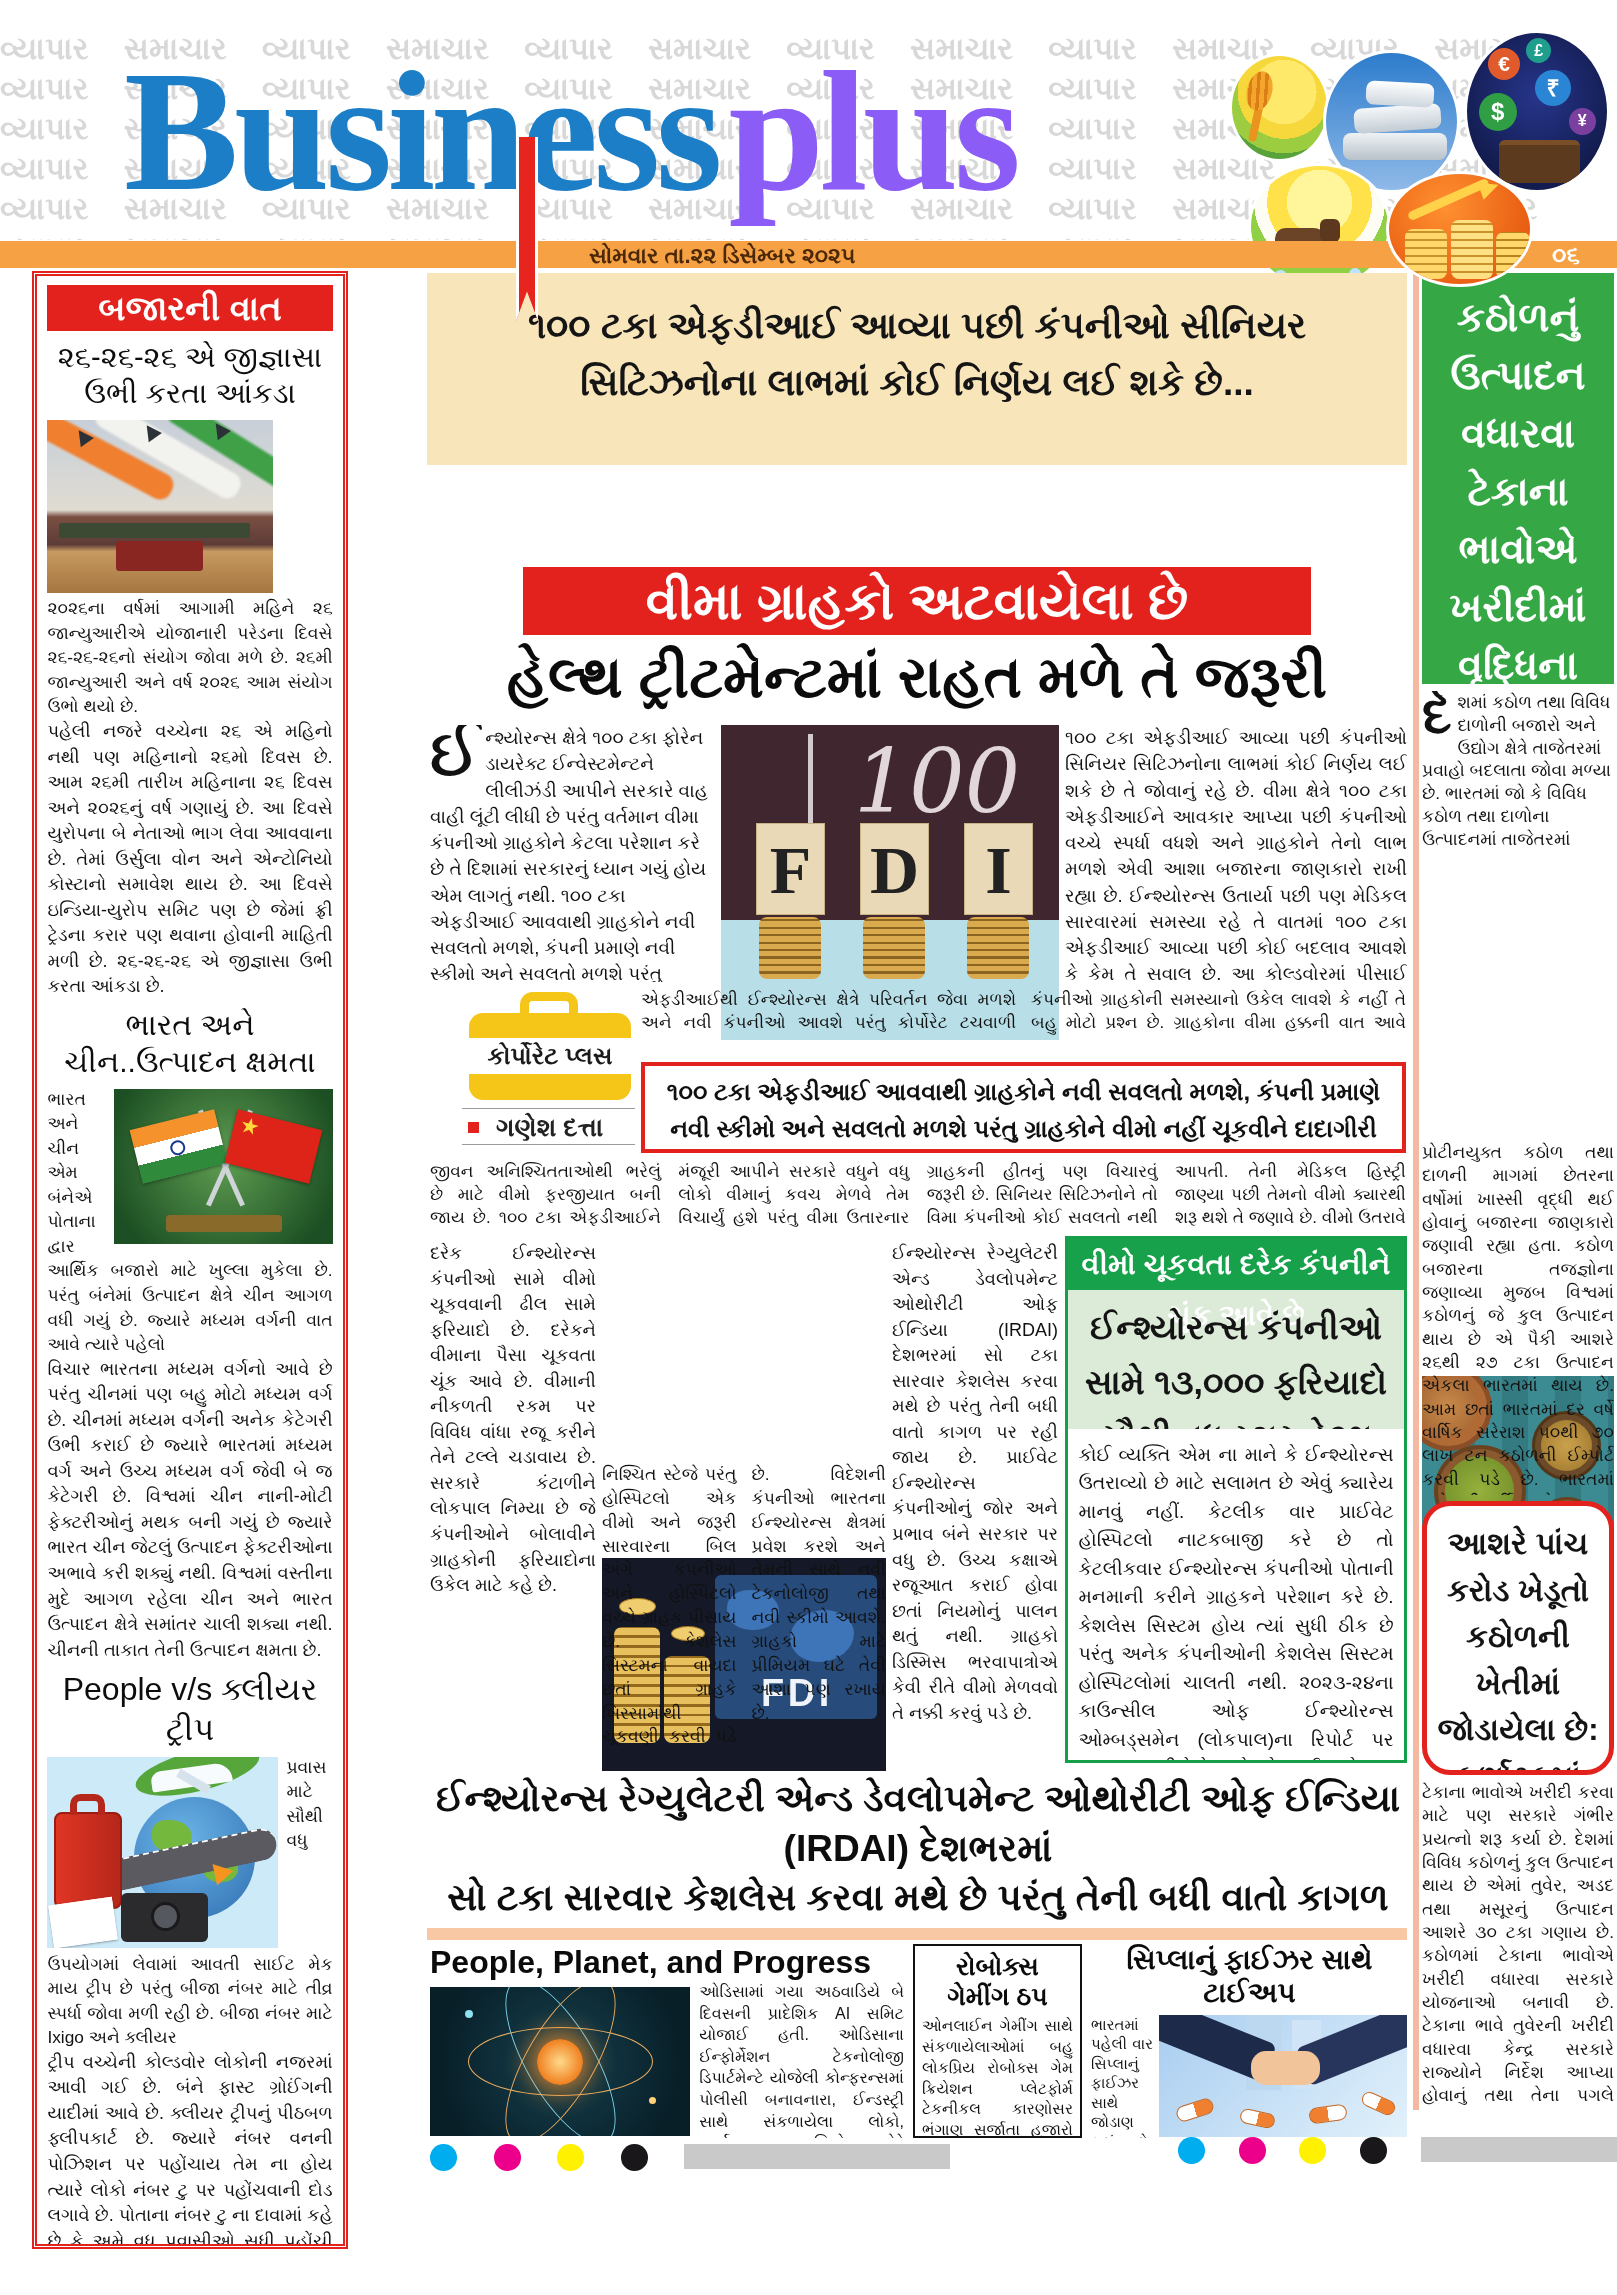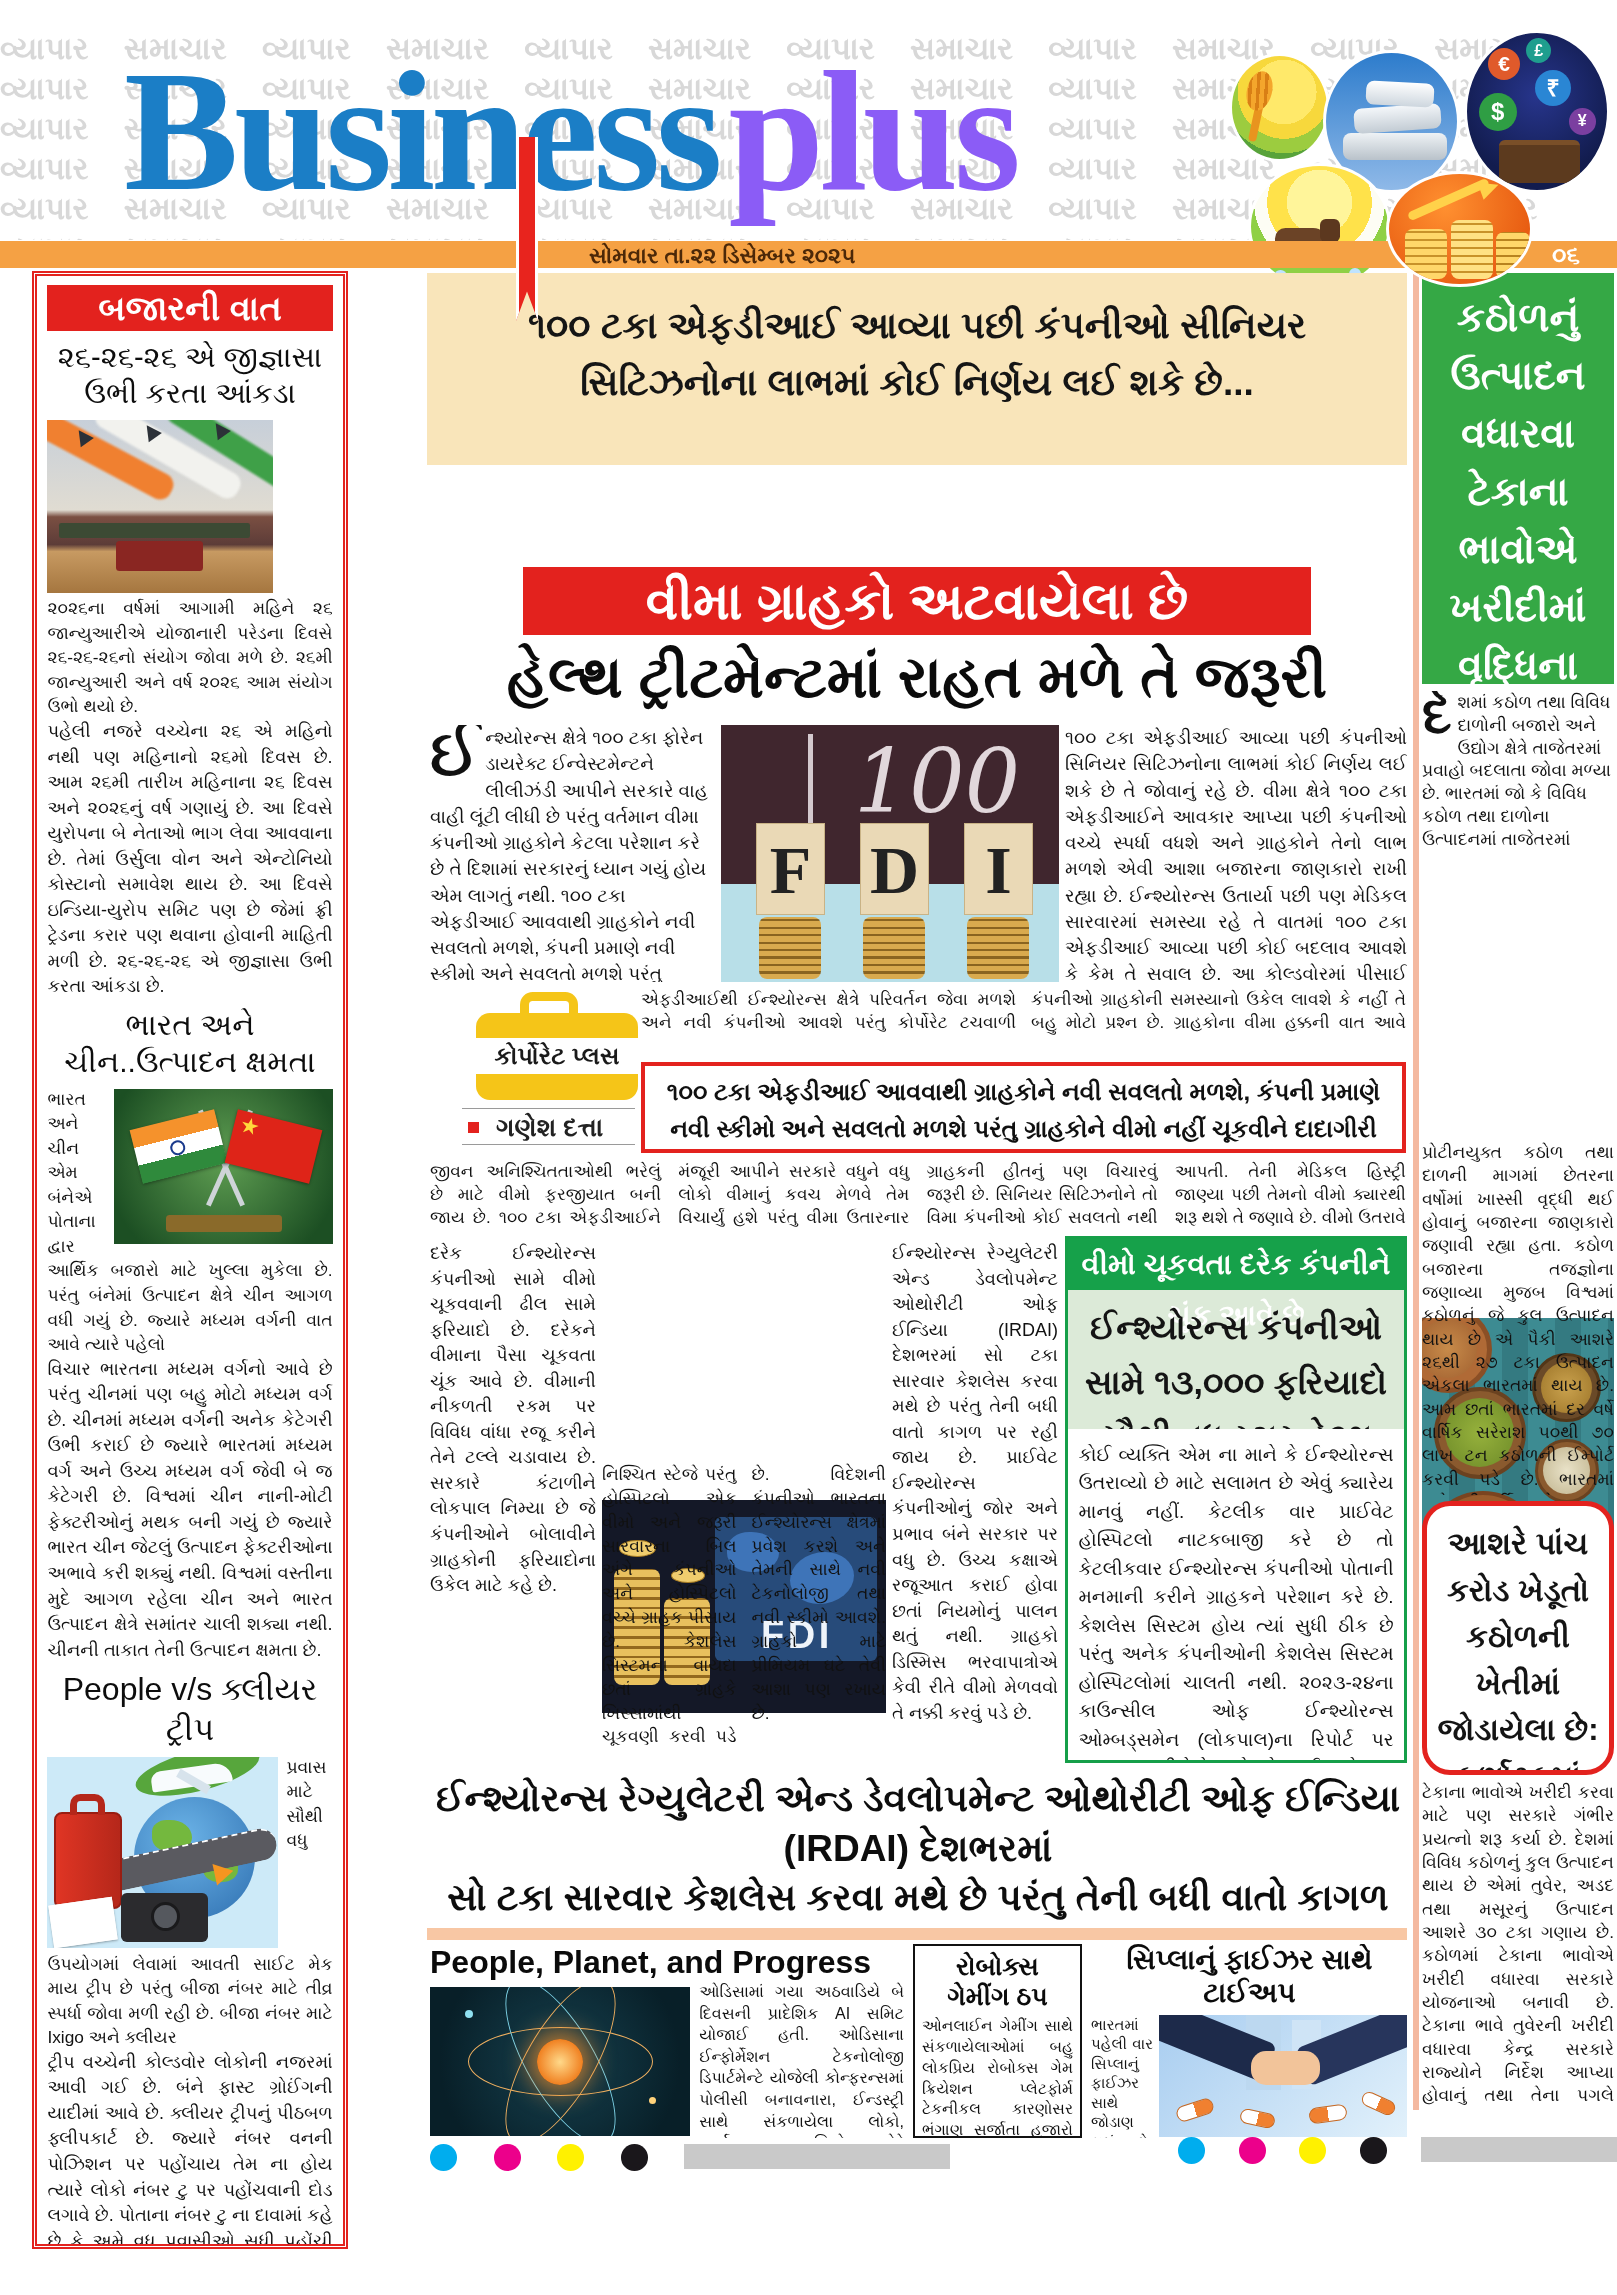--- a/index.html
+++ b/index.html
@@ -165,36 +165,36 @@
     <span class="b" style="font-size:52px;line-height:68px;color:#fff">વીમા ગ્રાહકો અટવાયેલા છે</span>
   </div>
 
   <div class="abs ctr b ov" style="left:427px;top:642px;width:980px;height:75px;font-size:58px;line-height:1.2;color:#0b0b0b">હેલ્થ ટ્રીટમેન્ટમાં રાહત મળે તે જરૂરી</div>
 
   <div class="abs ov" style="left:430px;top:725px;width:284px;height:257px">
     <span class="dropcap" style="font-size:64px">ઈ</span>
     <span class="body-t" style="font-size:18.5px">ન્શ્યોરન્સ ક્ષેત્રે ૧૦૦ ટકા ફોરેન ડાયરેક્ટ ઈન્વેસ્ટમેન્ટને લીલીઝંડી આપીને સરકારે વાહ વાહી લૂંટી લીધી છે પરંતુ વર્તમાન વીમા કંપનીઓ ગ્રાહકોને કેટલા પરેશાન કરે છે તે દિશામાં સરકારનું ધ્યાન ગયું હોય એમ લાગતું નથી. ૧૦૦ ટકા એફડીઆઈ આવવાથી ગ્રાહકોને નવી સવલતો મળશે, કંપની પ્રમાણે નવી સ્કીમો અને સવલતો મળશે પરંતુ ગ્રાહકોને વીમો નહીં ચૂકવીને દાદાગીરી કરતી કંપનીઓ સામે પગલાં લેવાની જાહેરાત કરવાની પણ જરૂર હતી.</span>
   </div>
 
-  <div class="abs img" style="left:721px;top:725px;width:338px;height:257px;background:linear-gradient(180deg,#40262e 0 62%,#b8dfe8 62%)">
+  <div class="abs img" style="left:721px;top:725px;width:338px;height:315px;background:linear-gradient(180deg,#40262e 0 62%,#b8dfe8 62%)">
     <div class="abs" style="left:133px;top:5.8px;font-family:'DejaVu Serif',serif;font-style:italic;font-size:87px;color:#efe6ea;opacity:.92">100</div>
     <div class="abs" style="left:87px;top:9.2px;width:4.6px;height:139px;background:#efe6ea;opacity:.85"></div>
     <div class="abs ctr" style="left:35px;top:98px;width:69px;height:92px;background:#ead9b6;border:1.2px solid #c9b astian;border:1.2px solid #c9b386"><span class="b" style="font-family:'Liberation Serif',serif;font-size:68px;line-height:92px;color:#222">F</span></div>
     <div class="abs ctr" style="left:139px;top:98px;width:69px;height:92px;background:#ead9b6;border:1.2px solid #c9b386"><span class="b" style="font-family:'Liberation Serif',serif;font-size:68px;line-height:92px;color:#222">D</span></div>
     <div class="abs ctr" style="left:243px;top:98px;width:69px;height:92px;background:#ead9b6;border:1.2px solid #c9b386"><span class="b" style="font-family:'Liberation Serif',serif;font-size:68px;line-height:92px;color:#222">I</span></div>
     <div class="abs pill" style="left:38px;top:192px;width:62px;height:62px;background:repeating-linear-gradient(0deg,#d9aa4e 0 5.2px,#8a6420 5.2px 7.5px)"></div>
     <div class="abs pill" style="left:142px;top:192px;width:62px;height:62px;background:repeating-linear-gradient(0deg,#d9aa4e 0 5.2px,#8a6420 5.2px 7.5px)"></div>
     <div class="abs pill" style="left:246px;top:192px;width:62px;height:62px;background:repeating-linear-gradient(0deg,#d9aa4e 0 5.2px,#8a6420 5.2px 7.5px)"></div>
   </div>
 
   <div class="abs ov body-t" style="left:1065px;top:725px;width:342px;height:257px;font-size:18.5px">૧૦૦ ટકા એફડીઆઈ આવ્યા પછી કંપનીઓ સિનિયર સિટિઝનોના લાભમાં કોઈ નિર્ણય લઈ શકે છે તે જોવાનું રહે છે. વીમા ક્ષેત્રે ૧૦૦ ટકા એફડીઆઈને આવકાર આપ્યા પછી કંપનીઓ વચ્ચે સ્પર્ધા વધશે અને ગ્રાહકોને તેનો લાભ મળશે એવી આશા બજારના જાણકારો રાખી રહ્યા છે. ઈન્શ્યોરન્સ ઉતાર્યા પછી પણ મેડિકલ સારવારમાં સમસ્યા રહે તે વાતમાં ૧૦૦ ટકા એફડીઆઈ આવ્યા પછી કોઈ બદલાવ આવશે કે કેમ તે સવાલ છે. આ કોલ્ડવોરમાં પીસાઈ રહ્યા છે. અેવી જાહેરાતો જોવા મળે છે ને તેને અમલી બનાવવાની જરૂર છે. હેલ્થ ક્ષેત્રે ૧૦૦ ટકા એફડીઆઈની વધી રહેલા નવા રા-ઝાયણીને સંશોધનો વધુ મહત્વના બનશે. ગયું વર્ષનો હોઈ શકે છે.</div>
 
   <div class="abs" style="left:462px;top:992px;width:173px;height:156px">
     <div class="abs" style="left:58px;top:0;width:58px;height:25.4px;border:9.2px solid #f5c518;border-bottom:none;border-radius:12.7px 12.7px 0 0"></div>
-    <div class="abs" style="left:14px;top:21px;width:162px;height:87px;background:#f5c518;border-radius:14px">
+    <div class="abs" style="left:7px;top:21px;width:162px;height:87px;background:#f5c518;border-radius:14px">
       <div class="abs ctr" style="left:0;top:25.4px;width:162px;height:36px;background:#fff">
         <span class="b" style="font-size:24px;line-height:36px;color:#1a1a1a">કોર્પોરેટ પ્લસ</span>
       </div>
     </div>
     <div class="abs" style="left:0;top:116px;width:173px;height:37px;border-top:1.7px solid #9a9a9a;border-bottom:1.7px solid #9a9a9a">
       <div class="abs" style="left:5.8px;top:12.7px;width:11.6px;height:11.6px;background:#e3221e"></div>
       <div class="abs b" style="left:34px;top:3.5px;font-size:25.4px;color:#222">ગણેશ દત્તા</div>
     </div>
   </div>
 

